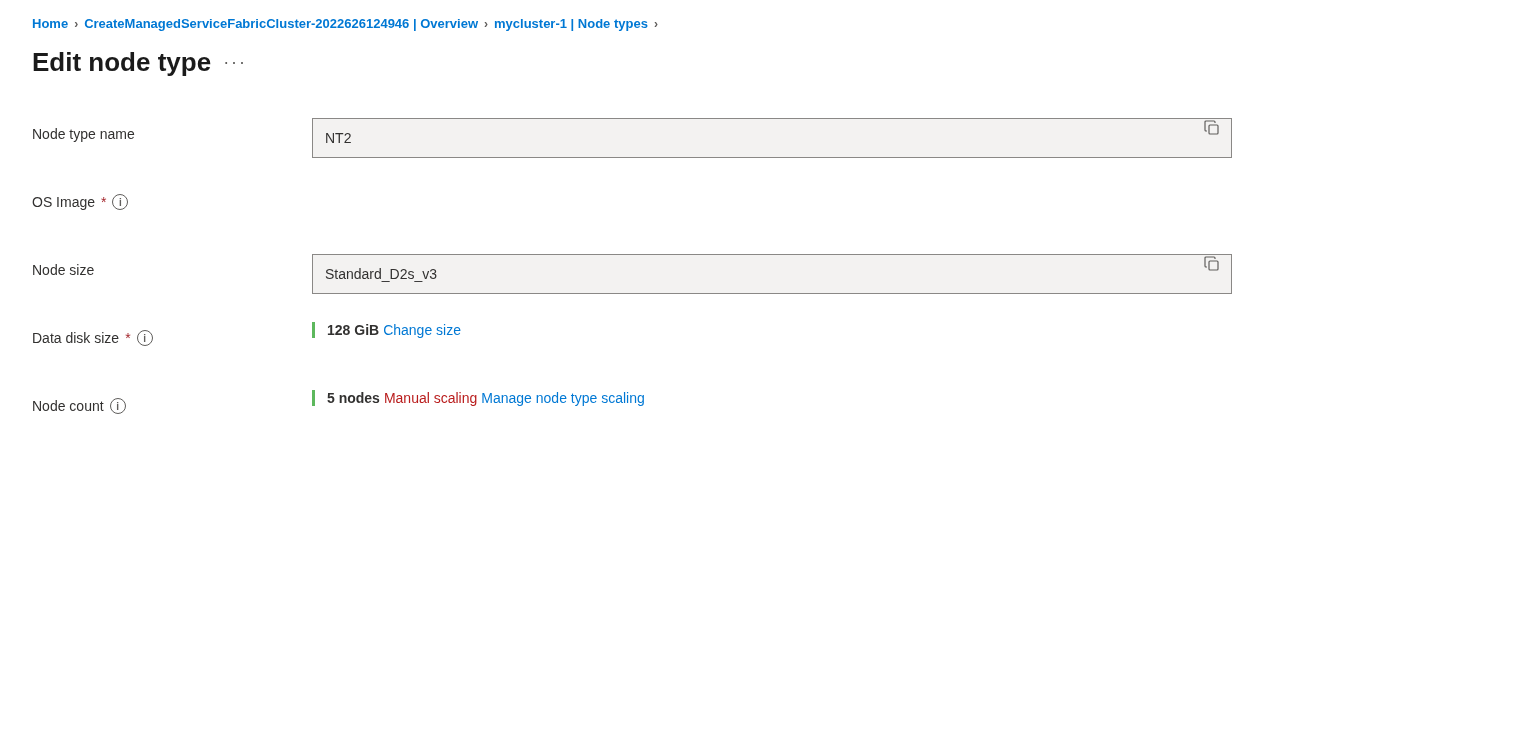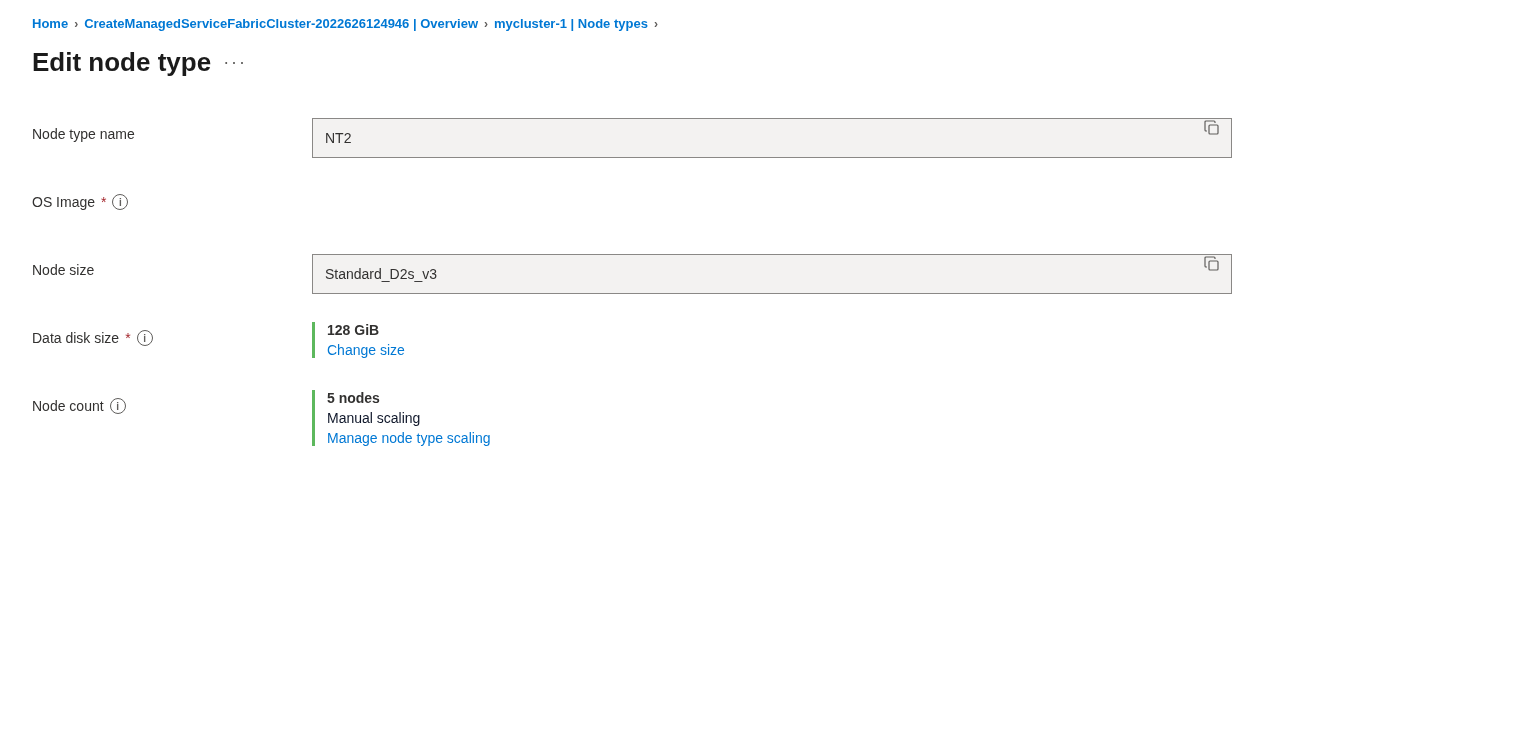--- a/index.html
+++ b/index.html
@@ -167,35 +167,35 @@
     .chevron-icon {
       position: absolute;
       right: 10px;
       pointer-events: none;
       color: #323130;
       font-size: 12px;
     }
 
     .value-block {
       display: flex;
-      flex-direction: column;
+      flex-direction: row;
       border-left: 3px solid #5db85d;
       padding-left: 12px;
       gap: 4px;
     }
 
     .value-bold {
       font-size: 14px;
       font-weight: 600;
       color: #323130;
     }
 
     .value-secondary {
       font-size: 14px;
-      color: #0f172a;
+      color: #b91c1c;
     }
 
     .link-text {
       font-size: 14px;
       color: #0078d4;
       cursor: pointer;
       text-decoration: none;
     }
   </style>
 </head>

